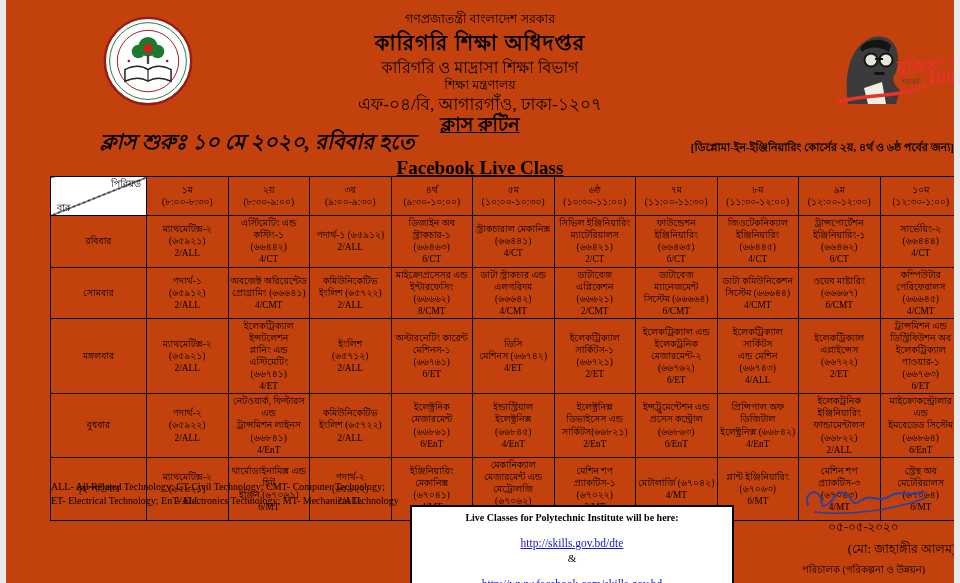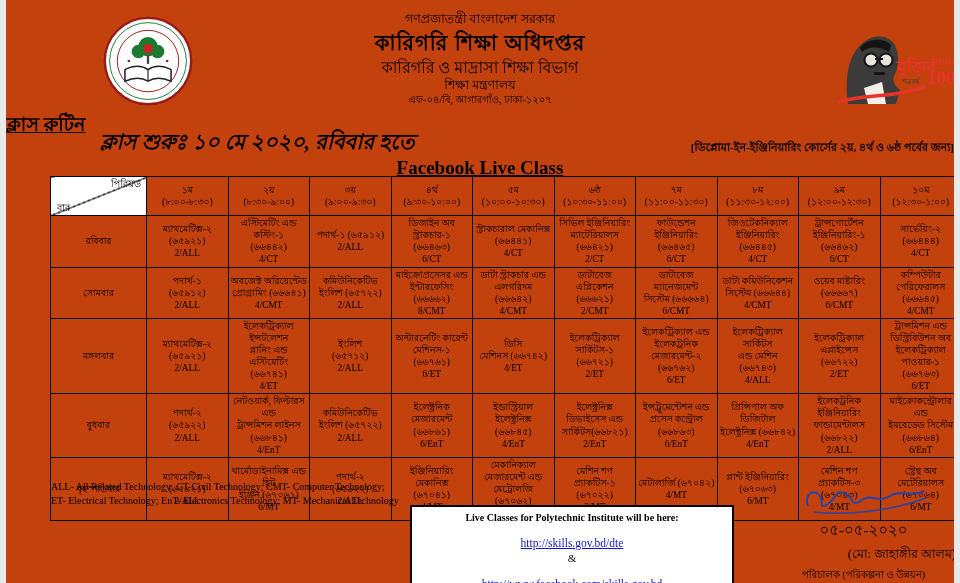--- a/index.html
+++ b/index.html
@@ -7,26 +7,26 @@
     position:relative; width:948px; height:583px; background:#c2410c;
     font-family:"Liberation Serif","DejaVu Serif",serif; color:#000;
     overflow:hidden; margin:0 auto;
   }
   
   .gov-header { position:absolute; top:12px; left:0; right:0; text-align:center; line-height:1.25; }
   .gov-l1 { font-size:12.5px; }
   .gov-l2 { font-size:21px; font-weight:bold; letter-spacing:1px; margin-top:2px; }
   .gov-l3 { font-size:16px; margin-top:2px; }
   .gov-l4 { font-size:12.5px; }
-  .gov-l5 { font-size:10px; }
+  .gov-l5 { font-size:17px; }
   .logo-left  { position:absolute; top:14px; left:88px;  width:108px; height:96px; }
   .logo-right { position:absolute; top:18px; left:828px; width:122px; height:92px; }
   
   .start-text { position:absolute; top:126px; left:94px; font-size:21px; font-weight:bold;font-style:italic; }
-  .doc-title  { position:absolute; top:110px; left:0; right:0; }
+  .doc-title  { position:absolute; top:110px; left:0; right:0; text-align:center; }
   .doc-title span { font-size:19px; font-weight:bold; text-decoration:underline; }
   .subtitle   { position:absolute; top:139px; left:0; right:0; text-align:right; font-size:11px; font-weight:bold; }
   .fb-line    { position:absolute; top:157px; left:0; right:0; text-align:center; font-size:19px; font-weight:bold; text-decoration:underline; }
   
   table.routine { position:absolute; top:176px; left:44px; width:912px; border-collapse:collapse; table-layout:fixed;padding-left:40px; }
   table.routine td {
     border:1px solid #000; text-align:center; vertical-align:middle;
     font-size:9.3px; line-height:1.3; padding:1px 2px; white-space:pre-line;
     overflow:hidden;
   }
@@ -43,21 +43,21 @@
   
   .legend { position:absolute; top:480px; left:45px; font-size:10px; line-height:1.35; }
   .link-box {
     position:absolute; top:505px; left:404px; width:312px;
     border:2px solid #000; text-align:center; padding:5px 4px 7px 4px; background:#fff;
   }
   .link-box .box-title { font-size:10px; font-weight:bold; }
   .link-box a { font-size:11.5px; text-decoration:underline; display:inline-block; margin-top:14px; }
   .link-box .amp { font-size:11px; margin-top:1px; }
   .sign-block { position:absolute; top:484px; left:765px; width:185px; text-align:center; }
-  .sign-date  { font-size:15px; margin-top:-4px; }
+  .sign-date  { font-size:12px; margin-top:-4px; }
   .sign-name  { font-size:12.5px; margin-top:2px;text-align:right; }
   .sign-title { font-size:10px; margin-top:2px; }
 </style>
 </head>
 <body>
 
 <div class="page">
 
   <svg class="logo-left" viewBox="0 0 100 100">
     <circle cx="50" cy="49" r="45" fill="#ffffff" stroke="#9a1a1a" stroke-width="2.5"></circle>

